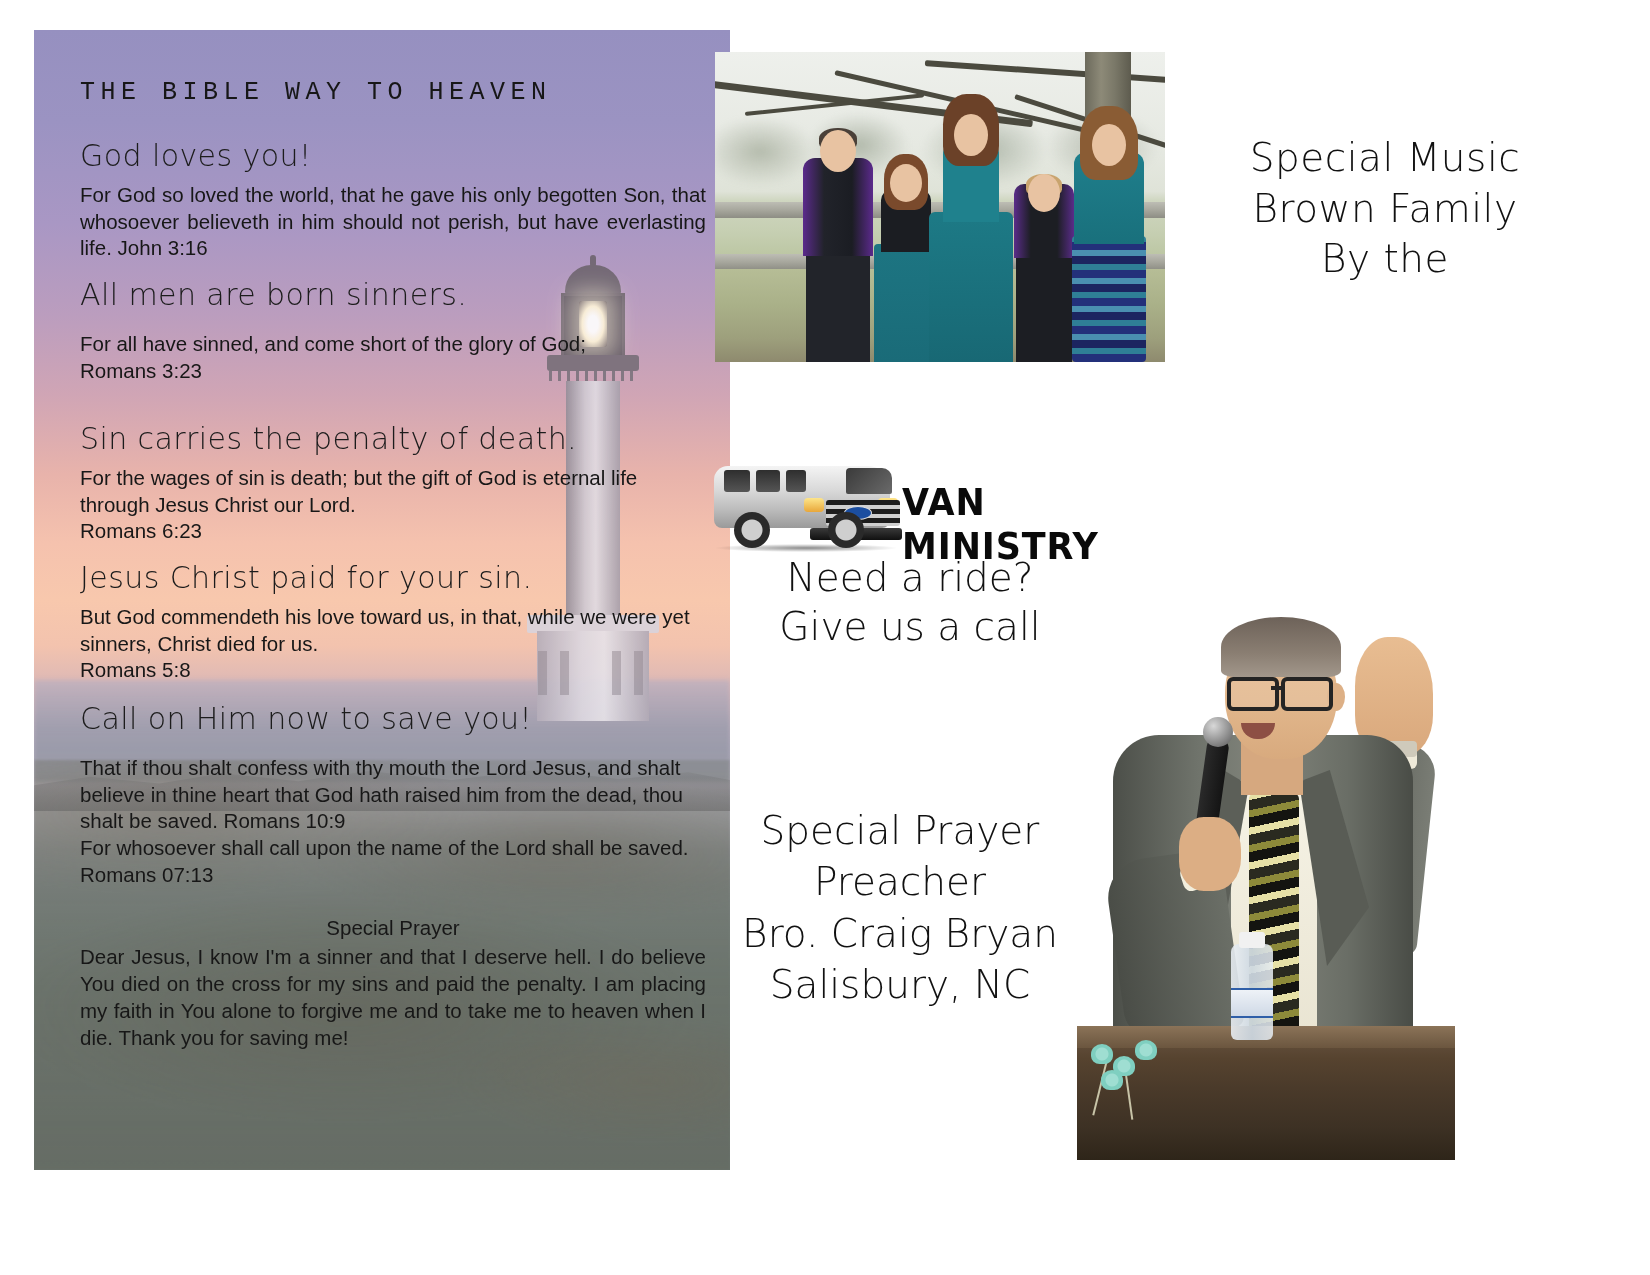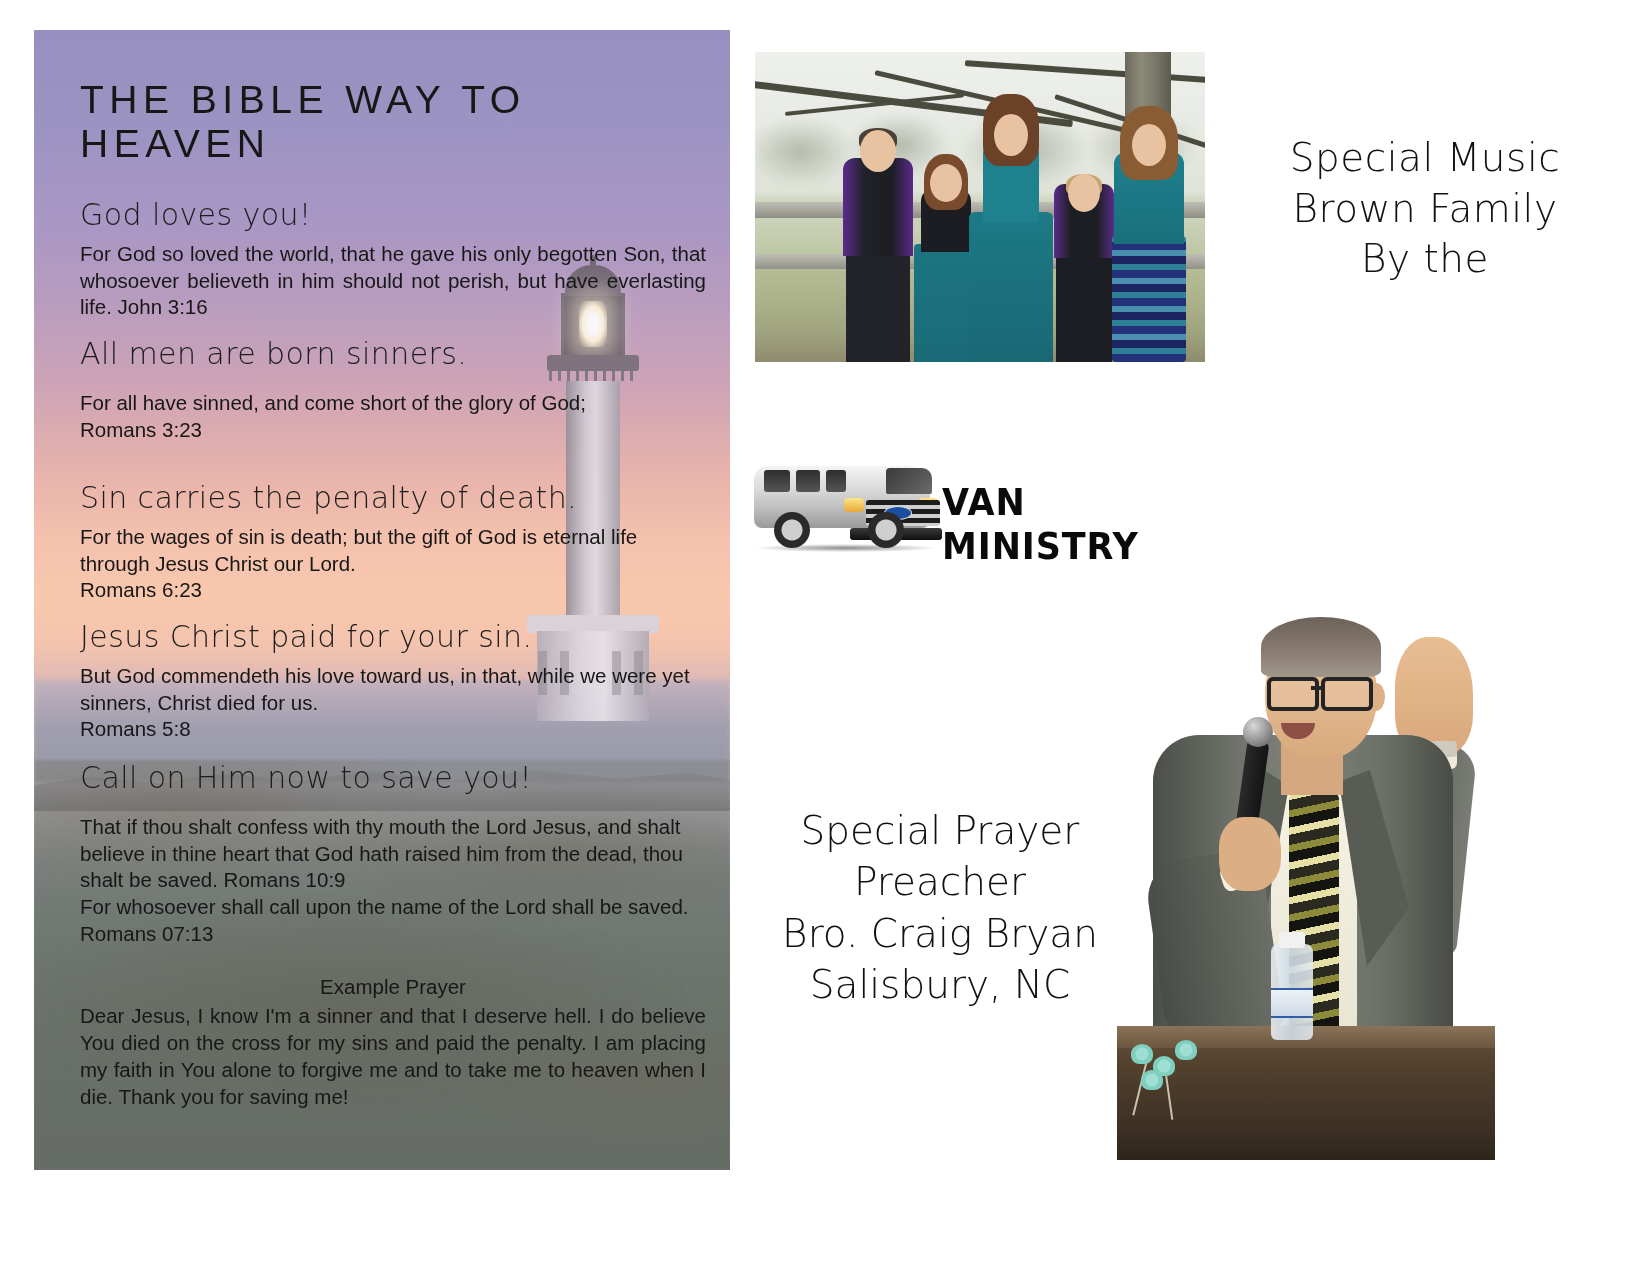--- a/index.html
+++ b/index.html
@@ -170,22 +170,22 @@
     background: rgba(140,132,142,.5);
   }
 
   .gospel-content {
     position: absolute;
     left: 46px;
     top: 48px;
     width: 626px;
   }
   .gospel-title {
-    font-family: Liberation Sans, sans-serif;
-    font-size: 39px;
+    font-family: Liberation Mono, monospace;
+    font-size: 25px;
     font-weight: 400;
     letter-spacing: 5.5px;
     margin: 0 0 30px 0;
     color: #171717;
   }
   .gospel-head {
     font-family: "DejaVu Sans", sans-serif;
     font-weight: 300;
     font-size: 31px;
     letter-spacing: .4px;
@@ -214,21 +214,21 @@
     font-size: 20.5px;
     line-height: 1.32;
     text-align: justify;
     margin: 0;
     color: #171717;
   }
 
   
   .right-col {
     position: absolute;
-    left: 740px;
+    left: 700px;
     top: 0;
     width: 910px;
     height: 984px;
   }
 
   
   .family-photo {
     position: absolute;
     left: 15px;
     top: 52px;
@@ -621,21 +621,21 @@
 
     <div class="gospel-head">Jesus Christ paid for your sin.</div>
     <p class="gospel-verse" style="white-space:pre-line">But God commendeth his love toward us, in that, while we were yet sinners, Christ died for us.
 Romans 5:8</p>
 
     <div class="gospel-head sp-top">Call on Him now to save you!</div>
     <div class="gospel-gap-sm"></div>
     <p class="gospel-verse" style="white-space:pre-line">That if thou shalt confess with thy mouth the Lord Jesus, and shalt believe in thine heart that God hath raised him from the dead, thou shalt be saved. Romans 10:9
 For whosoever shall call upon the name of the Lord shall be saved. Romans 07:13</p>
 
-    <div class="prayer-title">Example Prayer</div>
+    <div class="prayer-title">Special Prayer</div>
     <p class="prayer-body">Dear Jesus, I know I'm a sinner and that I deserve hell. I do believe You died on the cross for my sins and paid the penalty. I am placing my faith in You alone to forgive me and to take me to heaven when I die. Thank you for saving me!</p>
   </div>
 </div>
 
 <div class="right-col">
 
   <div class="family-photo">
     <div class="fp-sky"></div>
     <div class="fp-treeline"></div>
 
@@ -705,20 +705,24 @@
       <div class="van-lamp" style="right:4px"></div>
       <div class="van-grille"></div>
       <div class="van-ford"></div>
       <div class="van-bumper"></div>
       <div class="van-wheel" style="left:24px"></div>
       <div class="van-wheel" style="left:118px"></div>
     </div>
     <div class="van-label">VAN MINISTRY</div>
   </div>
 
+  <div class="ride-text">
+    <div>Need a ride?</div>
+    <div>Give us a call</div>
+  </div>
 
   <div class="preacher-photo">
     <div class="pr-arm-up"></div>
     <div class="pr-hand-up"></div>
     <div class="pr-cuff-r"></div>
     <div class="pr-watch"></div>
 
     <div class="pr-suit"></div>
     <div class="pr-shirt"></div>
     <div class="pr-tie"></div>

